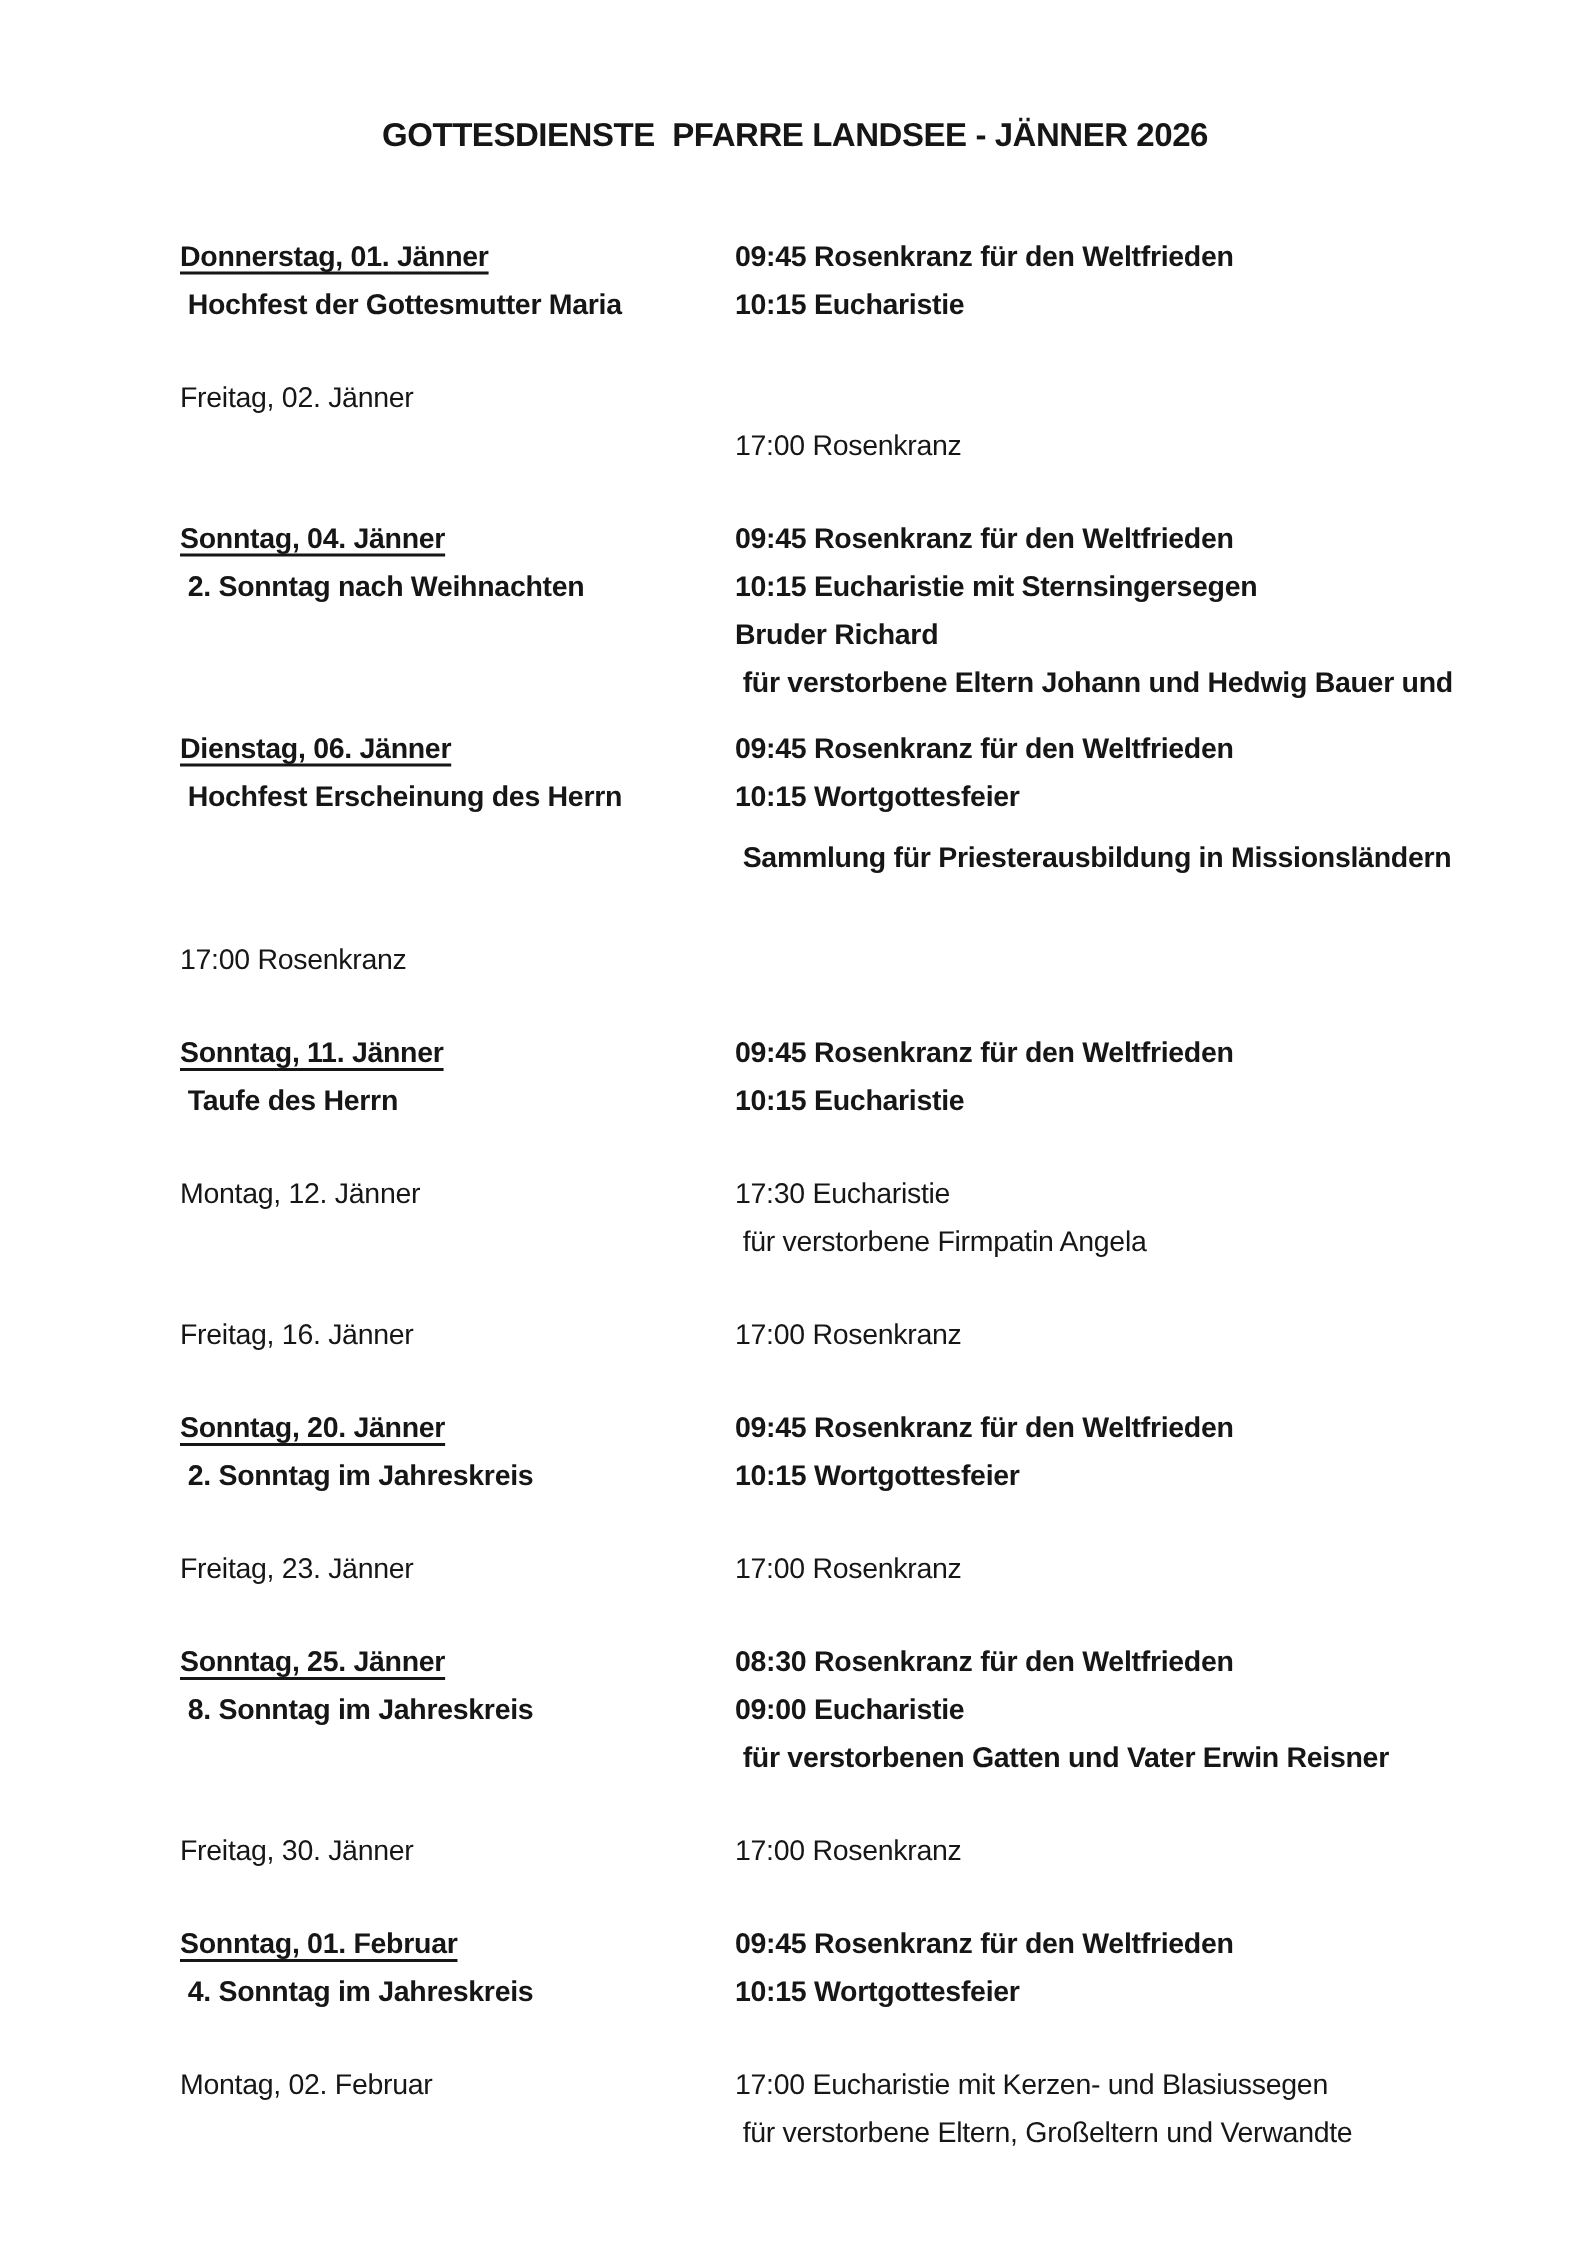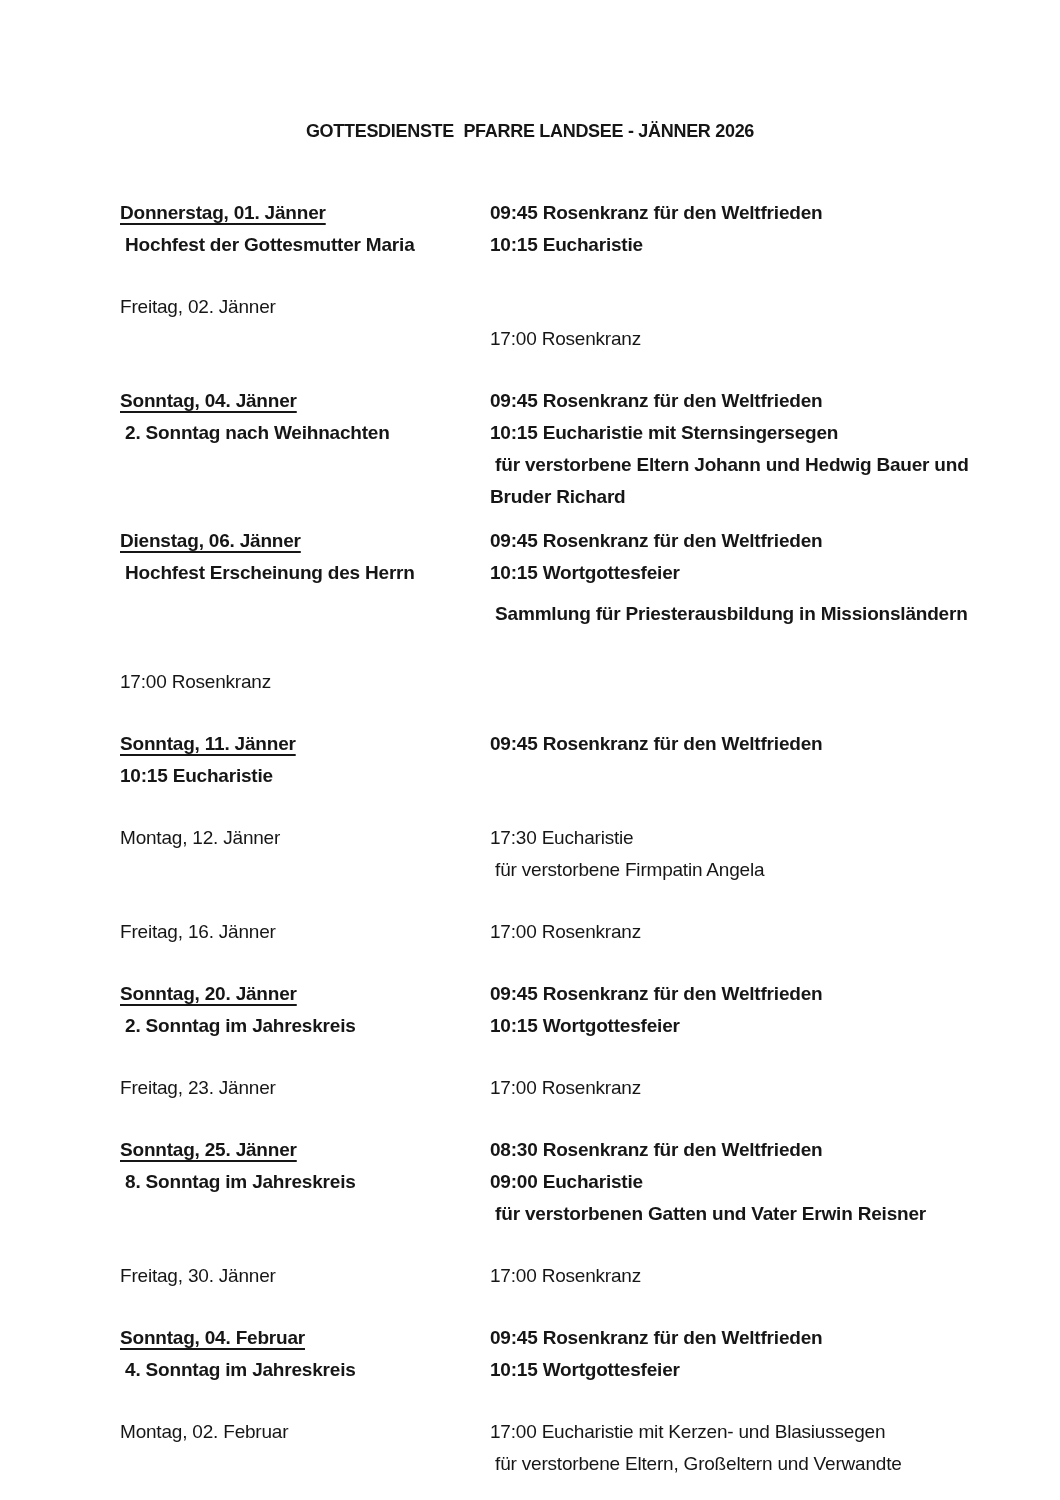--- a/index.html
+++ b/index.html
@@ -8,24 +8,24 @@
   }
   body {
     width: 1060px;
     height: 1500px;
     background: #ffffff;
     color: #161616;
     font-family: "Liberation Sans", "DejaVu Sans", sans-serif;
     overflow: hidden;
   }
   .doc-title {
-    margin-top: 118px;
+    margin-top: 77px;
     width: 100%;
     text-align: center;
-    font-size: 18px;
+    font-size: 22px;
     line-height: 26px;
     font-weight: bold;
     white-space: pre-wrap;
     letter-spacing: -0.3px;
   }
   .entries {
     margin-top: 53px;
     padding-left: 120px;
     padding-right: 10px;
   }
@@ -88,25 +88,25 @@
       <div class="line">
         <div class="cell left bold underline">Sonntag, 04. Jänner</div>
         <div class="cell right bold">09:45 Rosenkranz für den Weltfrieden</div>
       </div>
       <div class="line">
         <div class="cell left bold"> 2. Sonntag nach Weihnachten</div>
         <div class="cell right bold">10:15 Eucharistie mit Sternsingersegen</div>
       </div>
       <div class="line">
         <div class="cell left"></div>
+        <div class="cell right bold">Bruder Richard</div>
+      </div>
+      <div class="line">
+        <div class="cell left"></div>
         <div class="cell right bold"> für verstorbene Eltern Johann und Hedwig Bauer und</div>
-      </div>
-      <div class="line">
-        <div class="cell left"></div>
-        <div class="cell right bold">Bruder Richard</div>
       </div>
     </div>
     <div class="entry" style="margin-bottom: 36px;">
       <div class="line">
         <div class="cell left bold underline">Dienstag, 06. Jänner</div>
         <div class="cell right bold">09:45 Rosenkranz für den Weltfrieden</div>
       </div>
       <div class="line">
         <div class="cell left bold"> Hochfest Erscheinung des Herrn</div>
         <div class="cell right bold">10:15 Wortgottesfeier</div>
@@ -120,20 +120,21 @@
       <div class="line">
         <div class="cell right">17:00 Rosenkranz</div>
       </div>
     </div>
     <div class="entry">
       <div class="line">
         <div class="cell left bold underline">Sonntag, 11. Jänner</div>
         <div class="cell right bold">09:45 Rosenkranz für den Weltfrieden</div>
       </div>
       <div class="line">
+        <div class="cell left bold"> Taufe des Herrn</div>
         <div class="cell right bold">10:15 Eucharistie</div>
       </div>
     </div>
     <div class="entry">
       <div class="line">
         <div class="cell left">Montag, 12. Jänner</div>
         <div class="cell right">17:30 Eucharistie</div>
       </div>
       <div class="line">
         <div class="cell left"></div>
@@ -177,21 +178,21 @@
       </div>
     </div>
     <div class="entry">
       <div class="line">
         <div class="cell left">Freitag, 30. Jänner</div>
         <div class="cell right">17:00 Rosenkranz</div>
       </div>
     </div>
     <div class="entry">
       <div class="line">
-        <div class="cell left bold underline">Sonntag, 04. Februar</div>
+        <div class="cell left bold underline">Sonntag, 01. Februar</div>
         <div class="cell right bold">09:45 Rosenkranz für den Weltfrieden</div>
       </div>
       <div class="line">
         <div class="cell left bold"> 4. Sonntag im Jahreskreis</div>
         <div class="cell right bold">10:15 Wortgottesfeier</div>
       </div>
     </div>
     <div class="entry">
       <div class="line">
         <div class="cell left">Montag, 02. Februar</div>

